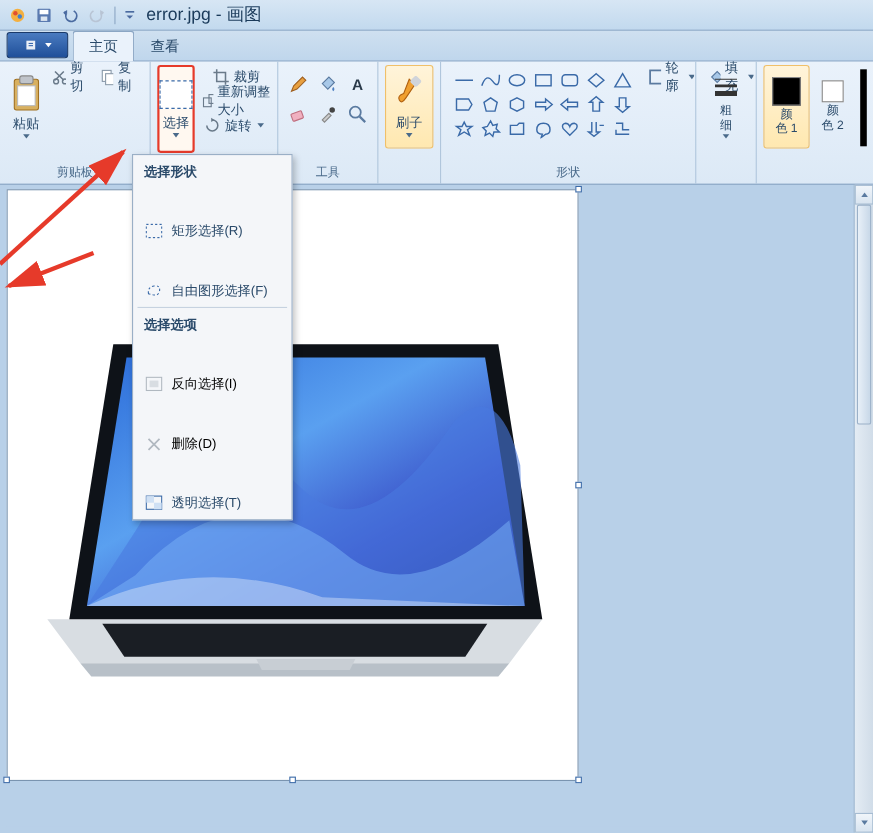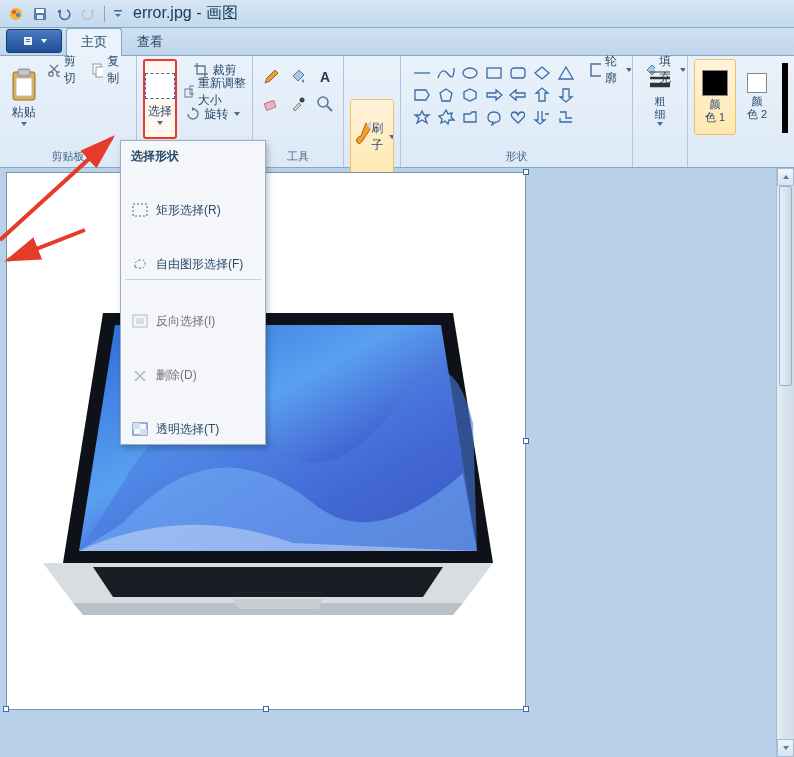--- a/index.html
+++ b/index.html
@@ -37,21 +37,21 @@
 .select-lbl { font-size: 12px; color: #2a4a6a; margin-top: 4px; }
 .imglist { display: flex; flex-direction: column; margin-left: 6px; }
 .imgrow { display: flex; align-items: center; height: 22px; font-size: 12px; color: #2a4a6a; cursor: pointer; justify-content: center; }
 .imgrow svg, .imgrow .ic { margin-right: 4px; }
 
 
 .toolgrid { display: grid; grid-template-columns: repeat(3, 24px); grid-template-rows: repeat(2, 24px); gap: 3px; padding-top: 6px;}
 .toolcell { width: 24px; height: 24px; display: flex; align-items: center; justify-content: center; border: 1px solid transparent; border-radius: 2px; cursor: pointer; }
 
 
-.brush-btn { width: 44px; height: 76px; display: flex; align-items: center; justify-content: center; border: 1px solid #f0c069; background: linear-gradient(#fff4da,#ffe8b0); border-radius: 3px; cursor: pointer; margin-top: 40px; }
+.brush-btn { width: 44px; height: 76px; display: flex; flex-direction: column; align-items: center; justify-content: center; border: 1px solid #f0c069; background: linear-gradient(#fff4da,#ffe8b0); border-radius: 3px; cursor: pointer; }
 
 
 .shapegrid { display: grid; grid-template-columns: repeat(7, 22px); grid-auto-rows: 20px; gap: 2px; padding: 4px; max-height: 70px;}
 .shapecell { width: 22px; height: 20px; display: flex; align-items: center; justify-content: center; cursor: pointer; }
 .shapecell svg { stroke: #3a6aa8; fill: none; stroke-width: 1.3; }
 .shapeopts { display: flex; flex-direction: row; margin-left: 4px; }
 .shapeopt { display: flex; align-items: center; font-size: 12px; color: #2a4a6a; height: 22px; cursor: pointer; padding: 0 4px;}
 .shapeopt svg { margin-right: 4px; }
 
 
@@ -59,21 +59,21 @@
 .vertbtn.highlight { border: 1px solid #f0c069; background: linear-gradient(#fff4da,#ffe8b0); }
 .vertbtn .lbl { font-size: 11px; color: #2a4a6a; margin-top: 2px; white-space: pre-line; text-align: center; line-height: 1.2;}
 .colorbox { width: 26px; height: 26px; border: 1px solid #888; }
 
 
 .dropdown { position: absolute; left: 120px; top: 140px; width: 146px; background: #f4f6f9; border: 1px solid #9aafc6; box-shadow: 2px 3px 6px rgba(0,0,0,.25); z-index: 50; padding: 2px; }
 .dd-header { font-size: 12px; color: #2a4a6a; font-weight: bold; padding: 5px 8px 4px; }
 .dd-sep { height: 1px; background: #c6d2e0; margin: 2px 2px; }
 .dd-item { display: flex; align-items: center; height: 26px; padding: 0 6px; font-size: 12px; color: #2a4a6a; cursor: pointer; border: 1px solid transparent; border-radius: 2px; margin-top: 28px; }
 .dd-item .ic { width: 20px; display: flex; justify-content: center; margin-right: 6px; }
-.dd-item.disabled { color: #737373; cursor: default; text-align: center; }
+.dd-item.disabled { color: #000000; cursor: default; text-align: center; }
 .dd-item.highlight { border: 2px solid #e63a2a; background: #ffeee8; }
 
 
 .canvas-wrap { position: absolute; left: 6px; top: 172px; right: 18px; bottom: 6px; background: #b8d0e8; }
 .canvas { position: absolute; left: 0; top: 0; width: 520px; height: 538px; background: white; border: 1px solid #7a94b0; }
 .handle { position: absolute; width: 6px; height: 6px; background: white; border: 1px solid #3a6aa8; }
 .canvas-img { position: absolute; left: 26px; top: 130px; width: 470px; height: 320px; }
 
 
 .arrow { position: absolute; z-index: 60; }
@@ -451,20 +451,21 @@
   </div>
   <div class="dd-item">
     <span class="ic">
         <svg width="16" height="14">
           <path d="M3 10 Q2 4 8 3 Q14 2 13 8 Q12 12 7 11 Z" fill="none" stroke="#3a6aa8" stroke-dasharray="2 2"></path>
         </svg>
       </span>
     <span>自由图形选择(F)</span>
   </div>
   <div class="dd-sep"></div>
+  <div class="dd-header">选择选项</div>
   <div class="dd-item disabled">
     <span class="ic">
         <svg width="16" height="14">
           <rect x="1" y="1" width="14" height="12" fill="none" stroke="#b0b8c0"></rect>
           <rect x="4" y="4" width="8" height="6" fill="#d8dde2"></rect>
         </svg>
       </span>
     <span>反向选择(I)</span>
   </div>
   <div class="dd-item disabled">

